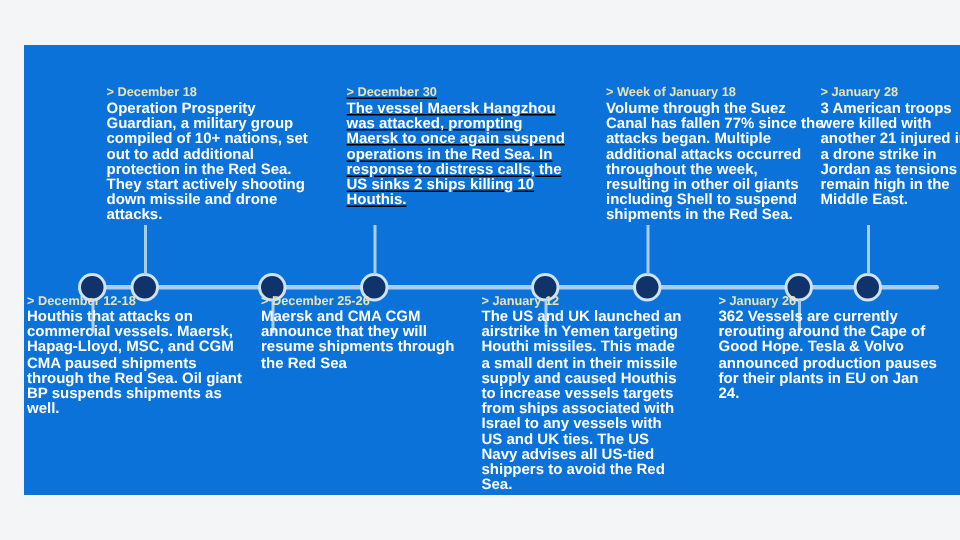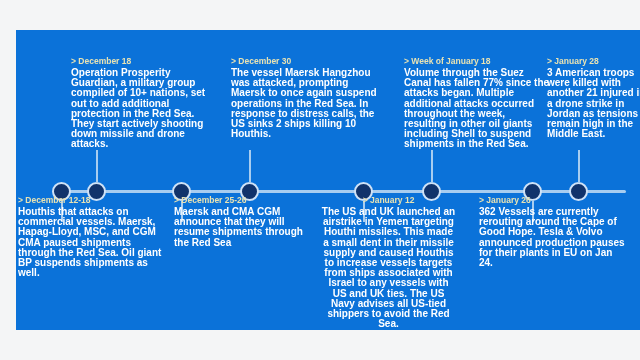--- a/index.html
+++ b/index.html
@@ -59,21 +59,21 @@
   <div class="stem" style="left:79.5px;top:120px;height:33px;"></div>
   <div class="stem" style="left:232.5px;top:120px;height:33px;"></div>
   <div class="stem" style="left:414.5px;top:120px;height:33px;"></div>
   <div class="stem" style="left:561.5px;top:120px;height:33px;"></div>
 
   <div class="card" style="left:55px;top:26px;width:140px;">
     <p class="date">&gt; December 18</p>
     <p class="body">Operation Prosperity Guardian, a military group compiled of 10+ nations, set out to add additional protection in the Red Sea. They start actively shooting down missile and drone attacks.</p>
   </div>
 
-  <div class="card" style="left:215px;top:26px;width:148px;">
+  <div class="card" style="left:215px;top:26px;width:148px;text-decoration:underline;">
     <p class="date">&gt; December 30</p>
     <p class="body">The vessel Maersk Hangzhou was attacked, prompting Maersk to once again suspend operations in the Red Sea. In response to distress calls, the US sinks 2 ships killing 10 Houthis.</p>
   </div>
 
   <div class="card" style="left:388px;top:26px;width:146px;">
     <p class="date">&gt; Week of January 18</p>
     <p class="body">Volume through the Suez Canal has fallen 77% since the attacks began. Multiple additional attacks occurred throughout the week, resulting in other oil giants including Shell to suspend shipments in the Red Sea.</p>
   </div>
 
   <div class="card" style="left:531px;top:26px;width:104px;">
@@ -84,21 +84,21 @@
   <div class="card" style="left:2px;top:165px;width:146px;">
     <p class="date">&gt; December 12-18</p>
     <p class="body">Houthis that attacks on commercial vessels. Maersk, Hapag-Lloyd, MSC, and CGM CMA paused shipments through the Red Sea. Oil giant BP suspends shipments as well.</p>
   </div>
 
   <div class="card" style="left:158px;top:165px;width:140px;">
     <p class="date">&gt; December 25-26</p>
     <p class="body">Maersk and CMA CGM announce that they will resume shipments through the Red Sea</p>
   </div>
 
-  <div class="card" style="left:305px;top:165px;width:135px;text-align:center;">
+  <div class="card" style="left:305px;top:165px;width:135px;">
     <p class="date">&gt; January 12</p>
     <p class="body">The US and UK launched an airstrike in Yemen targeting Houthi missiles. This made a small dent in their missile supply and caused Houthis to increase vessels targets from ships associated with Israel to any vessels with US and UK ties. The US Navy advises all US-tied shippers to avoid the Red Sea.</p>
   </div>
 
   <div class="card" style="left:463px;top:165px;width:150px;">
     <p class="date">&gt; January 26</p>
     <p class="body">362 Vessels are currently rerouting around the Cape of Good Hope. Tesla &amp; Volvo announced production pauses for their plants in EU on Jan 24.</p>
   </div>
 
 </div>

